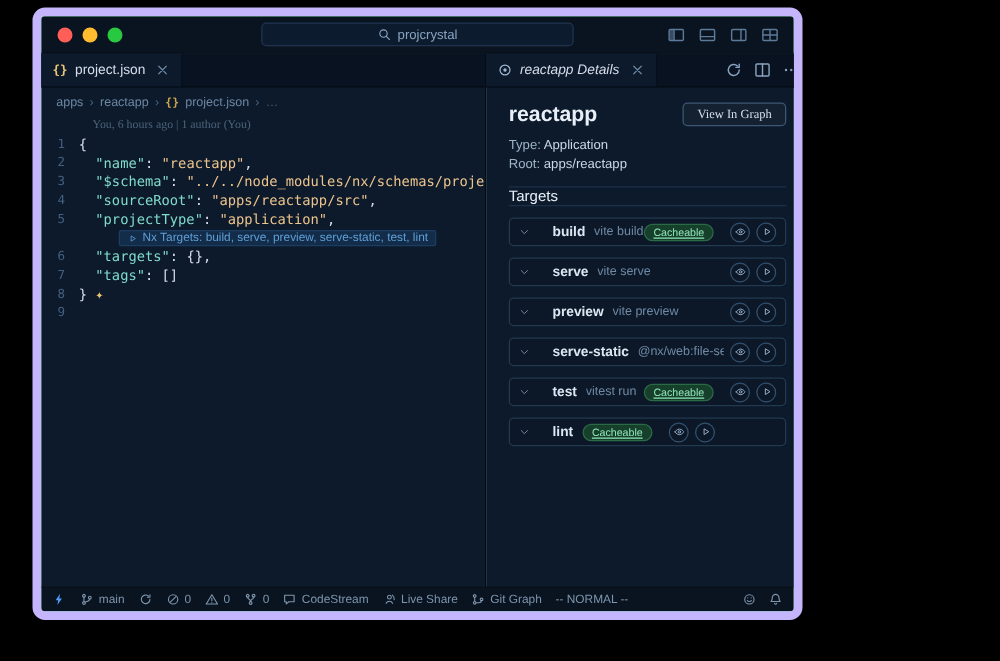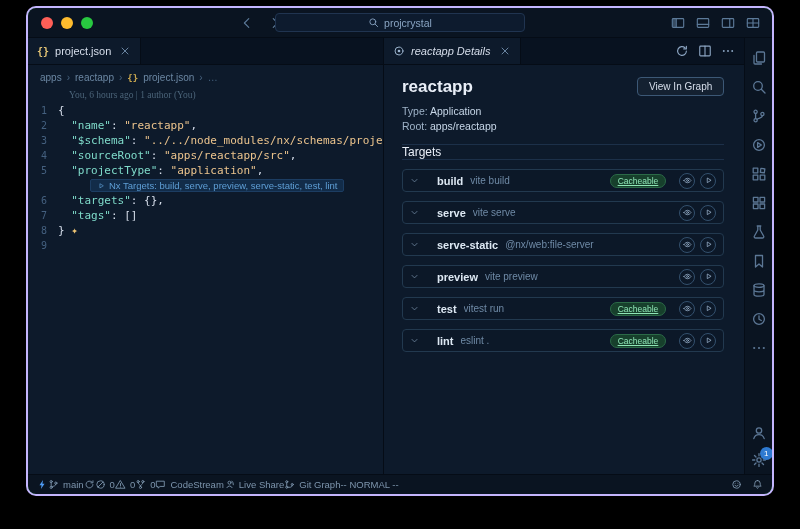--- a/index.html
+++ b/index.html
@@ -1,19 +1,19 @@
 <!DOCTYPE html>
 <html><head>
 <meta charset="utf-8">
 <style>
   * { box-sizing: border-box; margin: 0; padding: 0; }
   html,body { width:800px; height:529px; background:#000; overflow:hidden;
     font-family:"Liberation Sans","DejaVu Sans",sans-serif; }
-  .window { position:absolute; left:26px; top:6px; width:748px; height:490px;
-    background:#86efac; border-radius:10px; border:2px solid #c4b5fd; overflow:hidden; }
+  .window { position:absolute; left:26px; top:6px; width:616px; height:490px;
+    background:#86efac; border-radius:10px; border:7px solid #c4b5fd; overflow:hidden; }
 
   
   .titlebar { position:relative; height:30px; background:#0a1421; border-bottom:1px solid #050c16;
     display:flex; align-items:center; }
   .lights { display:flex; gap:8px; margin-left:13px; }
   .light { width:12px; height:12px; border-radius:50%; display:inline-block; }
   .light.red{background:#ff5f57}.light.yellow{background:#febc2e}.light.green{background:#28c840}
   .nav-arrows { position:absolute; left:212px; top:0; height:30px; display:flex; align-items:center; gap:14px; color:#5c7a99; }
   .tb-icon { width:14px; height:14px; display:inline-flex; }
   .search-pill { position:absolute; left:50%; top:5px; transform:translateX(-50%);
@@ -57,21 +57,21 @@
   .lens { display:inline-flex; align-items:center; gap:4px; height:13px;
     background:#122c49; border:1px solid #1c3d62; border-radius:2px; padding:0 6px;
     color:#5f9fd6; font-size:9.5px; font-family:"Liberation Sans","DejaVu Sans",sans-serif; }
 
   
   .panel { flex:1; padding:12px 20px 0 18px; overflow:hidden; }
   .panel-head { display:flex; justify-content:space-between; align-items:flex-start; }
   .p-title { font-size:17px; font-weight:600; color:#e9eff8; }
   .vig-btn { border:1px solid #3c5876; color:#d6deeb; font-size:10px; padding:3px 11px;
     border-radius:4px; background:rgba(255,255,255,.03); cursor:pointer;
-    font-family:Liberation Sans, sans-serif; }
+    font-family:Liberation Serif, serif; }
   .meta { margin-top:7px; font-size:10.5px; color:#9fb3c8; line-height:15px; }
   .meta .mv { color:#c7d7e8; }
   .divider { border-top:1px solid #1c3049; margin-top:10px; }
   .targets-h { font-size:12px; font-weight:400; color:#e9eff8;
     padding-bottom:0; border-bottom:1px solid #1c3049; }
   .target-row { margin-top:9px; height:23px; border:1px solid #22394f; border-radius:4px;
     background:#0c1828; display:flex; align-items:center; padding:0 7px; }
   .t-chev { width:9px; height:9px; display:inline-flex; color:#7a93ad; flex:none; }
   .t-name { font-size:11px; font-weight:700; color:#dde8f3; margin:0 7px 0 18px; flex:none; }
   .t-cmd { font-size:10px; color:#6f8aa6; flex:1; white-space:nowrap; overflow:hidden; }
@@ -86,21 +86,21 @@
     align-items:center; padding:12px 0 6px; gap:13px; color:#5c7795; }
   .ab-icon { width:16px; height:16px; display:inline-flex; flex:none; }
   .ab-bottom { margin-top:auto; display:flex; flex-direction:column; gap:11px; align-items:center; }
   .ab-rel { position:relative; }
   .ab-badge { position:absolute; top:-5px; right:-6px; min-width:13px; height:13px; border-radius:7px;
     background:#2e7ad1; color:#fff; font-size:8px; display:flex; align-items:center; justify-content:center;
     padding:0 2px; font-family:"Liberation Sans","DejaVu Sans",sans-serif; }
 
   
   .statusbar { position:absolute; left:0; right:0; bottom:0; height:20px; background:#0a1421;
-    border-top:1px solid #050c16; display:flex; align-items:center; padding:0 9px; 
+    border-top:1px solid #050c16; display:flex; align-items:center; padding:0 9px; gap:11px;
     font-size:9.5px; color:#7d95ad; }
   .sb-item { display:flex; align-items:center; gap:4px; white-space:nowrap; }
   .sb-ic { width:11px; height:11px; display:inline-flex; }
   .sb-item.accent { color:#4f9cf5; }
   .sb-right { margin-left:auto; display:flex; align-items:center; gap:10px; }
   span[data-icon] svg, .tb-icon svg, .sp-icon svg, .tab-close svg, .tab-ic svg,
   .ea-icon svg, .t-chev svg, .ab-icon svg, .sb-ic svg { width:100%; height:100%; display:block; }
 </style>
 </head>
 <body>
@@ -302,42 +302,42 @@
                   <path d="M5.8 4.2v7.6L12 8z"></path>
                 </svg>
               </button>
             </div>
             <div class="target-row">
               <span class="t-chev">
                 <svg viewBox="0 0 16 16" fill="none" stroke="currentColor" stroke-width="1.3" stroke-linecap="round" stroke-linejoin="round">
                   <path d="M3.5 6l4.5 4.5L12.5 6"></path>
                 </svg>
               </span>
-              <span class="t-name">serve-static</span>
-              <span class="t-cmd">@nx/web:file-server</span>
+              <span class="t-name">preview</span>
+              <span class="t-cmd">vite preview</span>
               <button class="t-btn">
                 <svg viewBox="0 0 16 16" fill="none" stroke="currentColor" stroke-width="1.3" stroke-linecap="round" stroke-linejoin="round">
                   <path d="M1.8 8s2.3-4 6.2-4 6.2 4 6.2 4-2.3 4-6.2 4S1.8 8 1.8 8z"></path>
                   <circle cx="8" cy="8" r="1.7"></circle>
                 </svg>
               </button>
               <button class="t-btn">
                 <svg viewBox="0 0 16 16" fill="none" stroke="currentColor" stroke-width="1.3" stroke-linecap="round" stroke-linejoin="round">
                   <path d="M5.8 4.2v7.6L12 8z"></path>
                 </svg>
               </button>
             </div>
             <div class="target-row">
               <span class="t-chev">
                 <svg viewBox="0 0 16 16" fill="none" stroke="currentColor" stroke-width="1.3" stroke-linecap="round" stroke-linejoin="round">
                   <path d="M3.5 6l4.5 4.5L12.5 6"></path>
                 </svg>
               </span>
-              <span class="t-name">preview</span>
-              <span class="t-cmd">vite preview</span>
+              <span class="t-name">serve-static</span>
+              <span class="t-cmd">@nx/web:file-server</span>
               <button class="t-btn">
                 <svg viewBox="0 0 16 16" fill="none" stroke="currentColor" stroke-width="1.3" stroke-linecap="round" stroke-linejoin="round">
                   <path d="M1.8 8s2.3-4 6.2-4 6.2 4 6.2 4-2.3 4-6.2 4S1.8 8 1.8 8z"></path>
                   <circle cx="8" cy="8" r="1.7"></circle>
                 </svg>
               </button>
               <button class="t-btn">
                 <svg viewBox="0 0 16 16" fill="none" stroke="currentColor" stroke-width="1.3" stroke-linecap="round" stroke-linejoin="round">
                   <path d="M5.8 4.2v7.6L12 8z"></path>
                 </svg>
@@ -364,21 +364,20 @@
                 </svg>
               </button>
             </div>
             <div class="target-row">
               <span class="t-chev">
                 <svg viewBox="0 0 16 16" fill="none" stroke="currentColor" stroke-width="1.3" stroke-linecap="round" stroke-linejoin="round">
                   <path d="M3.5 6l4.5 4.5L12.5 6"></path>
                 </svg>
               </span>
               <span class="t-name">lint</span>
-              <span class="t-cmd">eslint .</span>
               <span class="t-badge">Cacheable</span>
               <button class="t-btn">
                 <svg viewBox="0 0 16 16" fill="none" stroke="currentColor" stroke-width="1.3" stroke-linecap="round" stroke-linejoin="round">
                   <path d="M1.8 8s2.3-4 6.2-4 6.2 4 6.2 4-2.3 4-6.2 4S1.8 8 1.8 8z"></path>
                   <circle cx="8" cy="8" r="1.7"></circle>
                 </svg>
               </button>
               <button class="t-btn">
                 <svg viewBox="0 0 16 16" fill="none" stroke="currentColor" stroke-width="1.3" stroke-linecap="round" stroke-linejoin="round">
                   <path d="M5.8 4.2v7.6L12 8z"></path>

